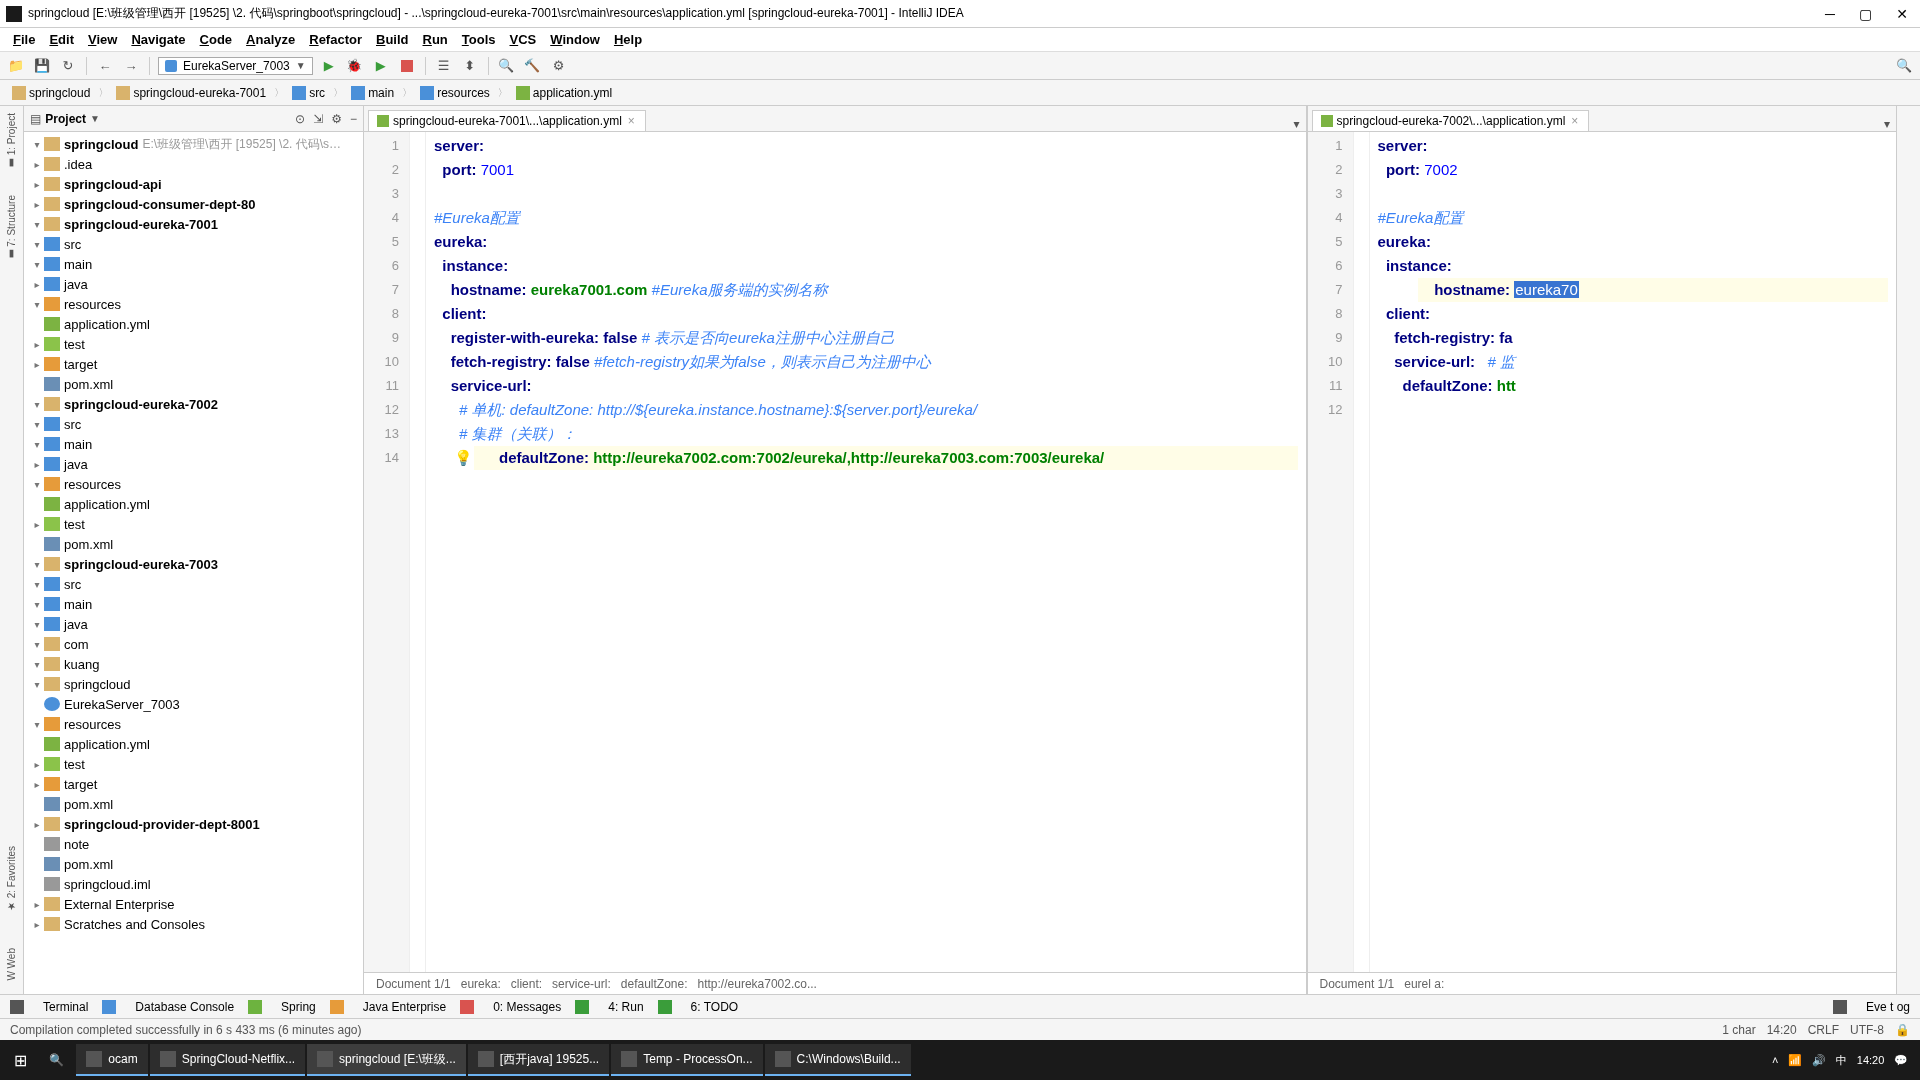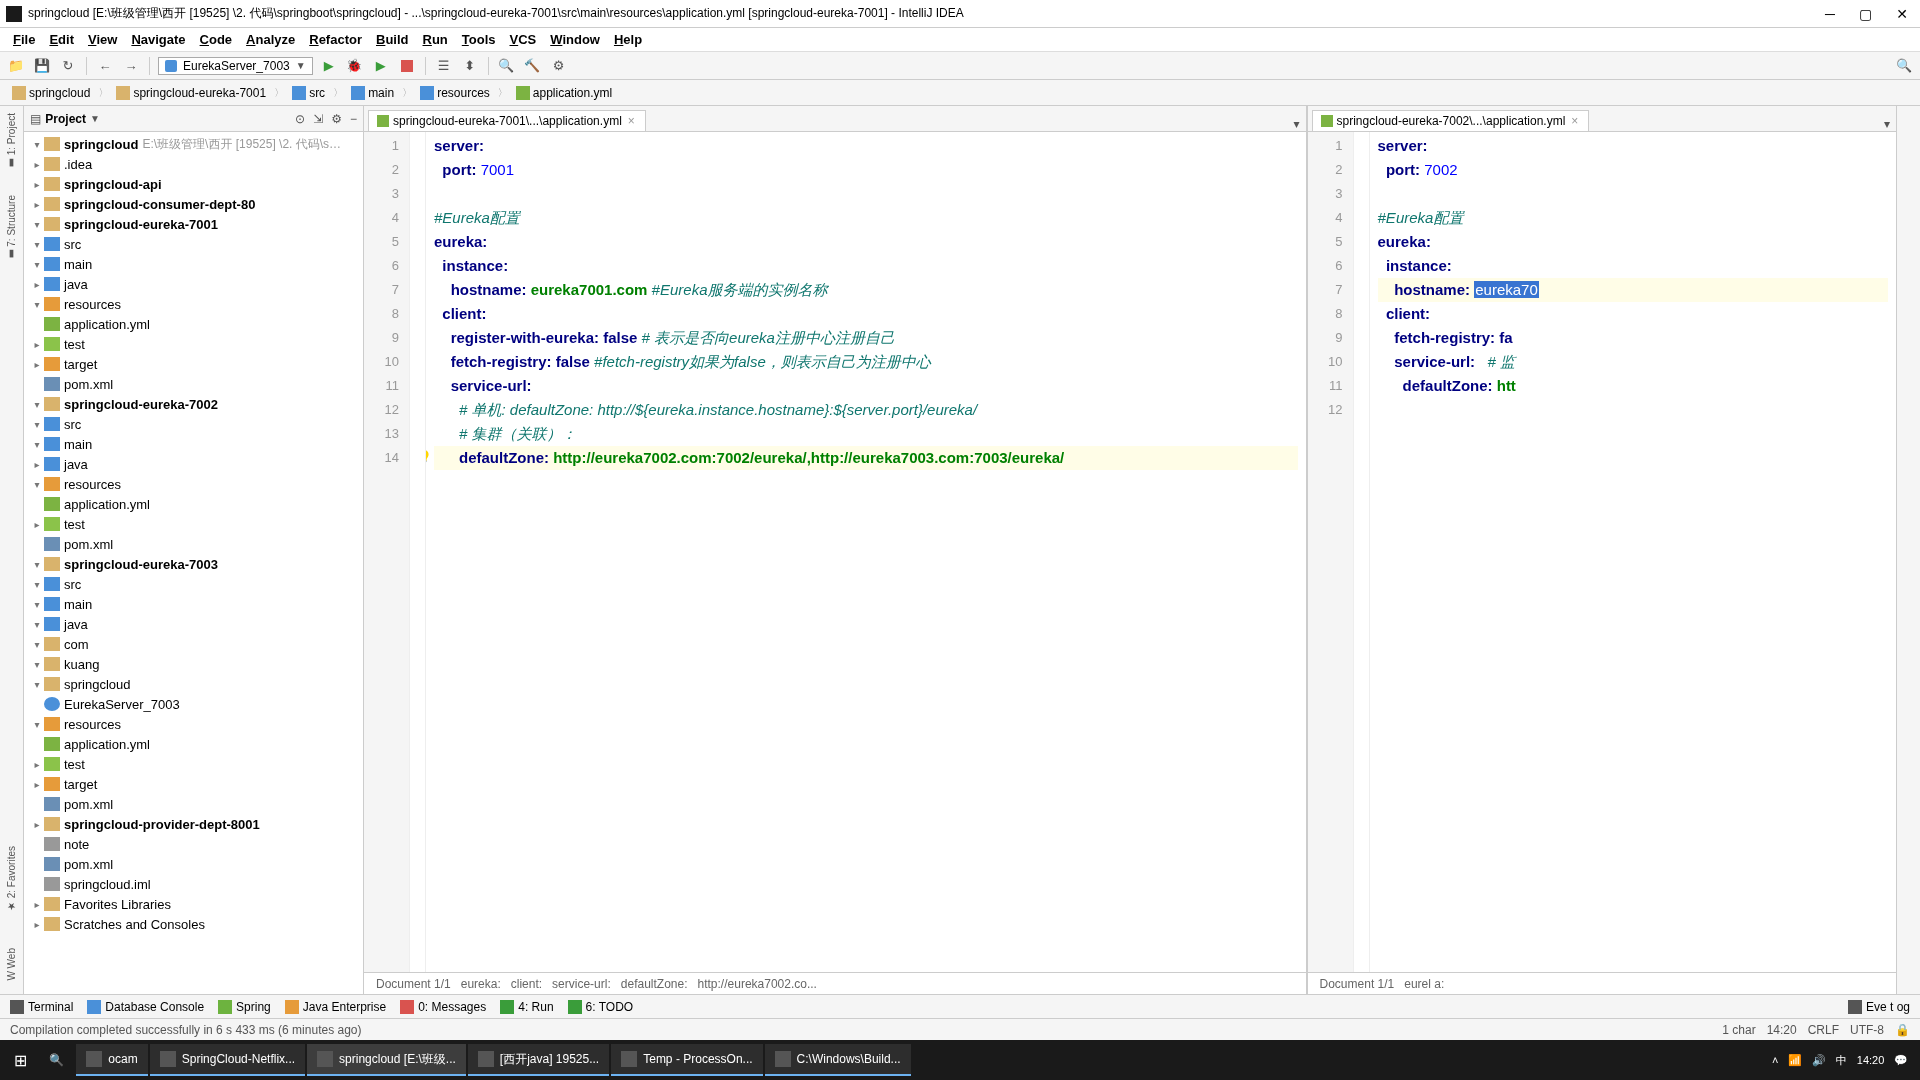--- a/index.html
+++ b/index.html
@@ -73,32 +73,32 @@
 .ed-tab { display:flex; align-items:center; gap:4px; padding:3px 8px; background:#fff; border:1px solid #ccc; border-bottom:none; font-size:12px; }
 .ed-tab .tab-ic { width:12px; height:12px; background:#7cb342; }
 .ed-tab .tab-x { color:#999; font-size:12px; padding:0 2px; }
 .ed-tabs .tab-conf { margin-left:auto; padding:0 6px; font-size:12px; color:#555; }
 
 .ed-body { flex:1; display:flex; font-family:"Consolas","Courier New",monospace; font-size:15px; background:#fff; overflow:hidden; }
 .gutter { width:46px; background:#f5f5f5; color:#999; text-align:right; padding:2px 10px 2px 0; font-size:13px; border-right:1px solid #eee; line-height:24px; user-select:none; }
 .fold-gutter { width:16px; background:#fff; border-right:1px solid #eee; }
 .code { flex:1; padding:2px 8px; line-height:24px; white-space:nowrap; overflow:hidden; position:relative; }
 .code .ln { height:24px; }
-.code .hl-line { background:#fffde7; }
+.code .hl-line { background:#fffde7;margin-left:40px; }
 .k-key { color:#000080; font-weight:bold; }
 .k-str { color:#008000; font-weight:bold; }
 .k-num { color:#0000ff; }
-.k-com { color:#0f766e; font-style:italic; }
+.k-com { color:#3b82f6; font-style:italic; }
 .k-bool { color:#000080; font-weight:bold; }
 .selbg { background:#3874d1; color:#fff; padding:0 1px; }
 
 .breadcrumb-bar { height:22px; display:flex; align-items:center; padding:0 12px; font-size:12px; color:#666; border-top:1px solid #ccc; background:#fff; gap:10px; }
 
 .bottombar { height:24px; display:flex; align-items:center; gap:14px; padding:0 10px; background:#f5f5f5; border-top:1px solid #ccc; font-size:12px; }
-.bottombar .bb-item { display:flex; align-items:center; gap:4px; cursor:pointer; }
+.bottombar .bb-item { display:flex; align-items:center; gap:19px; cursor:pointer; }
 .bottombar .bb-ico { width:14px; height:14px; }
 .statusbar { height:22px; display:flex; align-items:center; padding:0 10px; background:#f5f5f5; border-top:1px solid #ccc; font-size:12px; color:#555; }
 .statusbar .right { margin-left:auto; display:flex; gap:11px; }
 
 .taskbar { height:40px; background:#1a1a1a; display:flex; align-items:center; gap:2px; padding:0 4px; color:#fff; font-size:12px; }
 .taskbar .tb-item { height:32px; display:flex; align-items:center; gap:6px; padding:0 10px; background:#2d2d2d; border-bottom:2px solid #6db3f2; max-width:170px; overflow:hidden; white-space:nowrap; }
 .taskbar .tb-item.start { background:#1a1a1a; border:none; }
 .taskbar .tb-right { margin-left:auto; display:flex; align-items:center; gap:10px; padding-right:8px; font-size:11px; }
 .taskbar .t-ico { width:16px; height:16px; background:#555; }
 
@@ -402,21 +402,21 @@
           <span class="lbl">pom.xml</span>
         </div>
         <div class="node d1">
           <span class="tw"></span>
           <span class="ic ic-note"></span>
           <span class="lbl">springcloud.iml</span>
         </div>
         <div class="node d0">
           <span class="tw">▸</span>
           <span class="ic ic-lib"></span>
-          <span class="lbl">Favorites Libraries</span>
+          <span class="lbl">External Enterprise</span>
         </div>
         <div class="node d0">
           <span class="tw">▸</span>
           <span class="ic ic-folder"></span>
           <span class="lbl">Scratches and Consoles</span>
         </div>
       </div>
   </div>
 
   <div class="editors">

